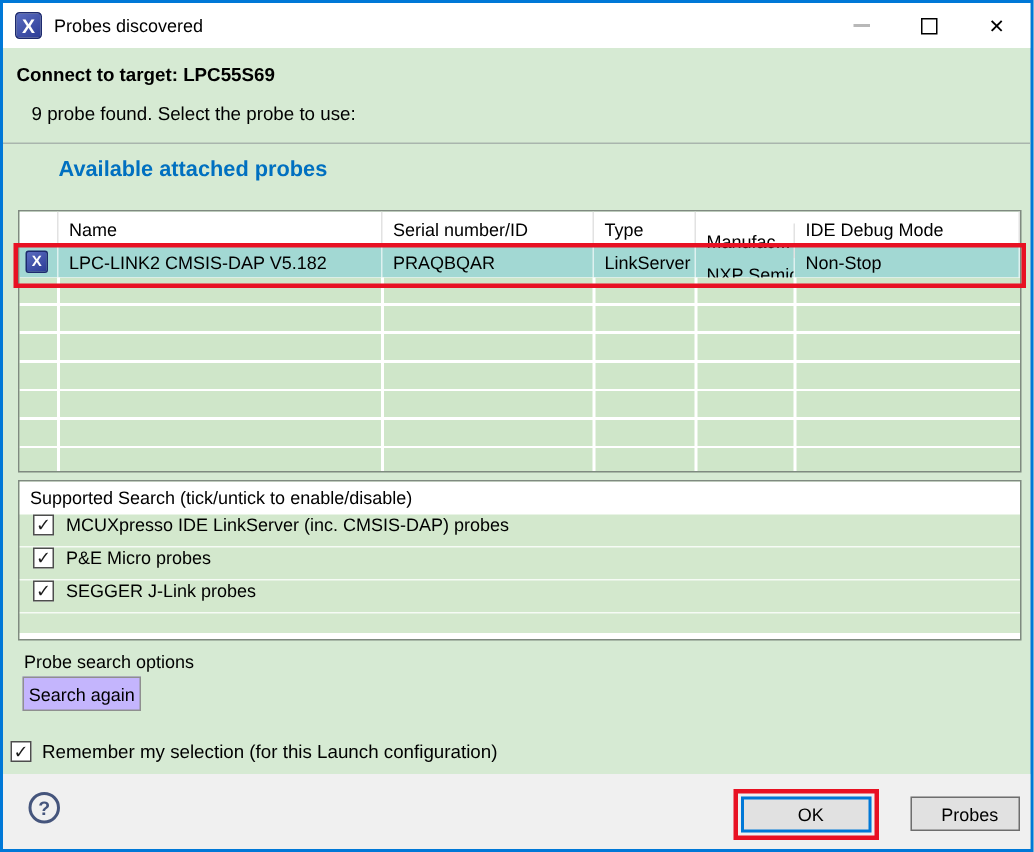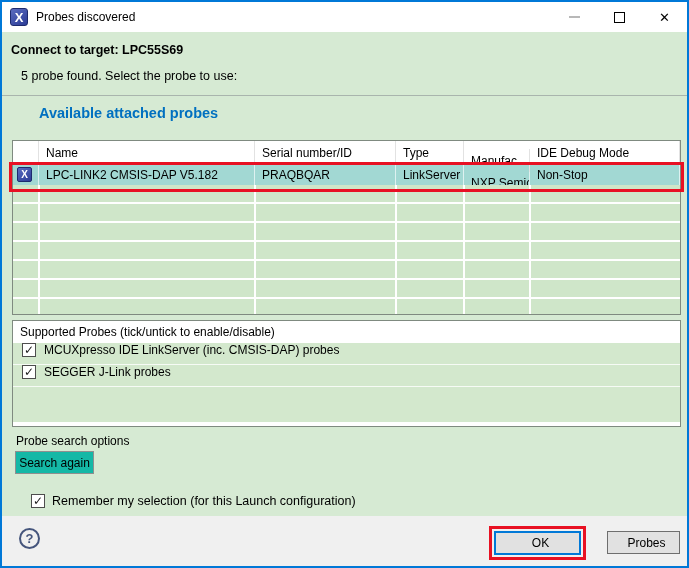--- a/index.html
+++ b/index.html
@@ -84,27 +84,27 @@
   .chk {
     width:14px; height:14px; background:#fff; border:1px solid #4d4d4d;
     display:flex; align-items:center; justify-content:center; flex:0 0 auto;
   }
   .chk::after { content:"✓"; font-size:12px; font-weight:bold; color:#1a1a1a; line-height:1; margin-top:-1px; }
 
   
   .search-label { position:absolute; left:14px; top:432px; font-size:12px; }
   .search-btn {
     position:absolute; left:13px; top:449px; width:79px; height:23px;
-    background:#14b8a6; border:1px solid #8f8f8f; font-size:12px;
+    background:#c4b5fd; border:1px solid #8f8f8f; font-size:12px;
     display:flex; align-items:center; justify-content:center;
     font-family:"Liberation Sans", sans-serif;
   }
 
   
-  .remember-row { position:absolute; left:5px; top:492px; display:flex; align-items:center;margin-left:24px; }
+  .remember-row { position:absolute; left:5px; top:492px; display:flex; align-items:center; }
   .remember-row .lbl { margin-left:7px; font-size:12.5px; }
 
   
   .footer { position:absolute; left:0; right:0; top:514px; bottom:0; background:#f0f0f0; }
   .help-circle {
     position:absolute; left:17px; top:12px; width:21px; height:21px;
     border:2px solid #45557c; border-radius:50%; color:#45557c;
     display:flex; align-items:center; justify-content:center;
     font-size:13px; font-weight:bold;
   }
@@ -136,21 +136,21 @@
       <div class="tb-btn">
           <span class="max-glyph"></span>
         </div>
       <div class="tb-btn">
           <span class="close-glyph">✕</span>
         </div>
     </div>
   </div>
 
   <div class="connect-line">Connect to target: LPC55S69</div>
-  <div class="info-line">5 probe found. Select the probe to use:</div>
+  <div class="info-line">9 probe found. Select the probe to use:</div>
   <div class="hsep"></div>
   <div class="section-heading">Available attached probes</div>
 
   <div class="probe-table">
     <div class="t-head">
       <div class="cell c0"></div>
       <div class="cell c1">Name</div>
       <div class="cell c2">Serial number/ID</div>
       <div class="cell c3">Type</div>
       <div class="cell c4">Manufac...</div>
@@ -170,24 +170,28 @@
       <div class="vline vl1"></div>
       <div class="vline vl2"></div>
       <div class="vline vl3"></div>
       <div class="vline vl4"></div>
       <div class="vline vl5"></div>
     </div>
   </div>
   <div class="row-annotation"></div>
 
   <div class="supported-box">
-    <div class="sp-header">Supported Probes (tick/untick to enable/disable)</div>
+    <div class="sp-header">Supported Search (tick/untick to enable/disable)</div>
     <div class="sp-row">
       <span class="chk"></span>
       <span class="lbl">MCUXpresso IDE LinkServer (inc. CMSIS-DAP) probes</span>
+    </div>
+    <div class="sp-row">
+      <span class="chk"></span>
+      <span class="lbl">P&amp;E Micro probes</span>
     </div>
     <div class="sp-row">
       <span class="chk"></span>
       <span class="lbl">SEGGER J-Link probes</span>
     </div>
     <div class="sp-bottom-strip"></div>
   </div>
 
   <div class="search-label">Probe search options</div>
   <button class="search-btn">Search again</button>

